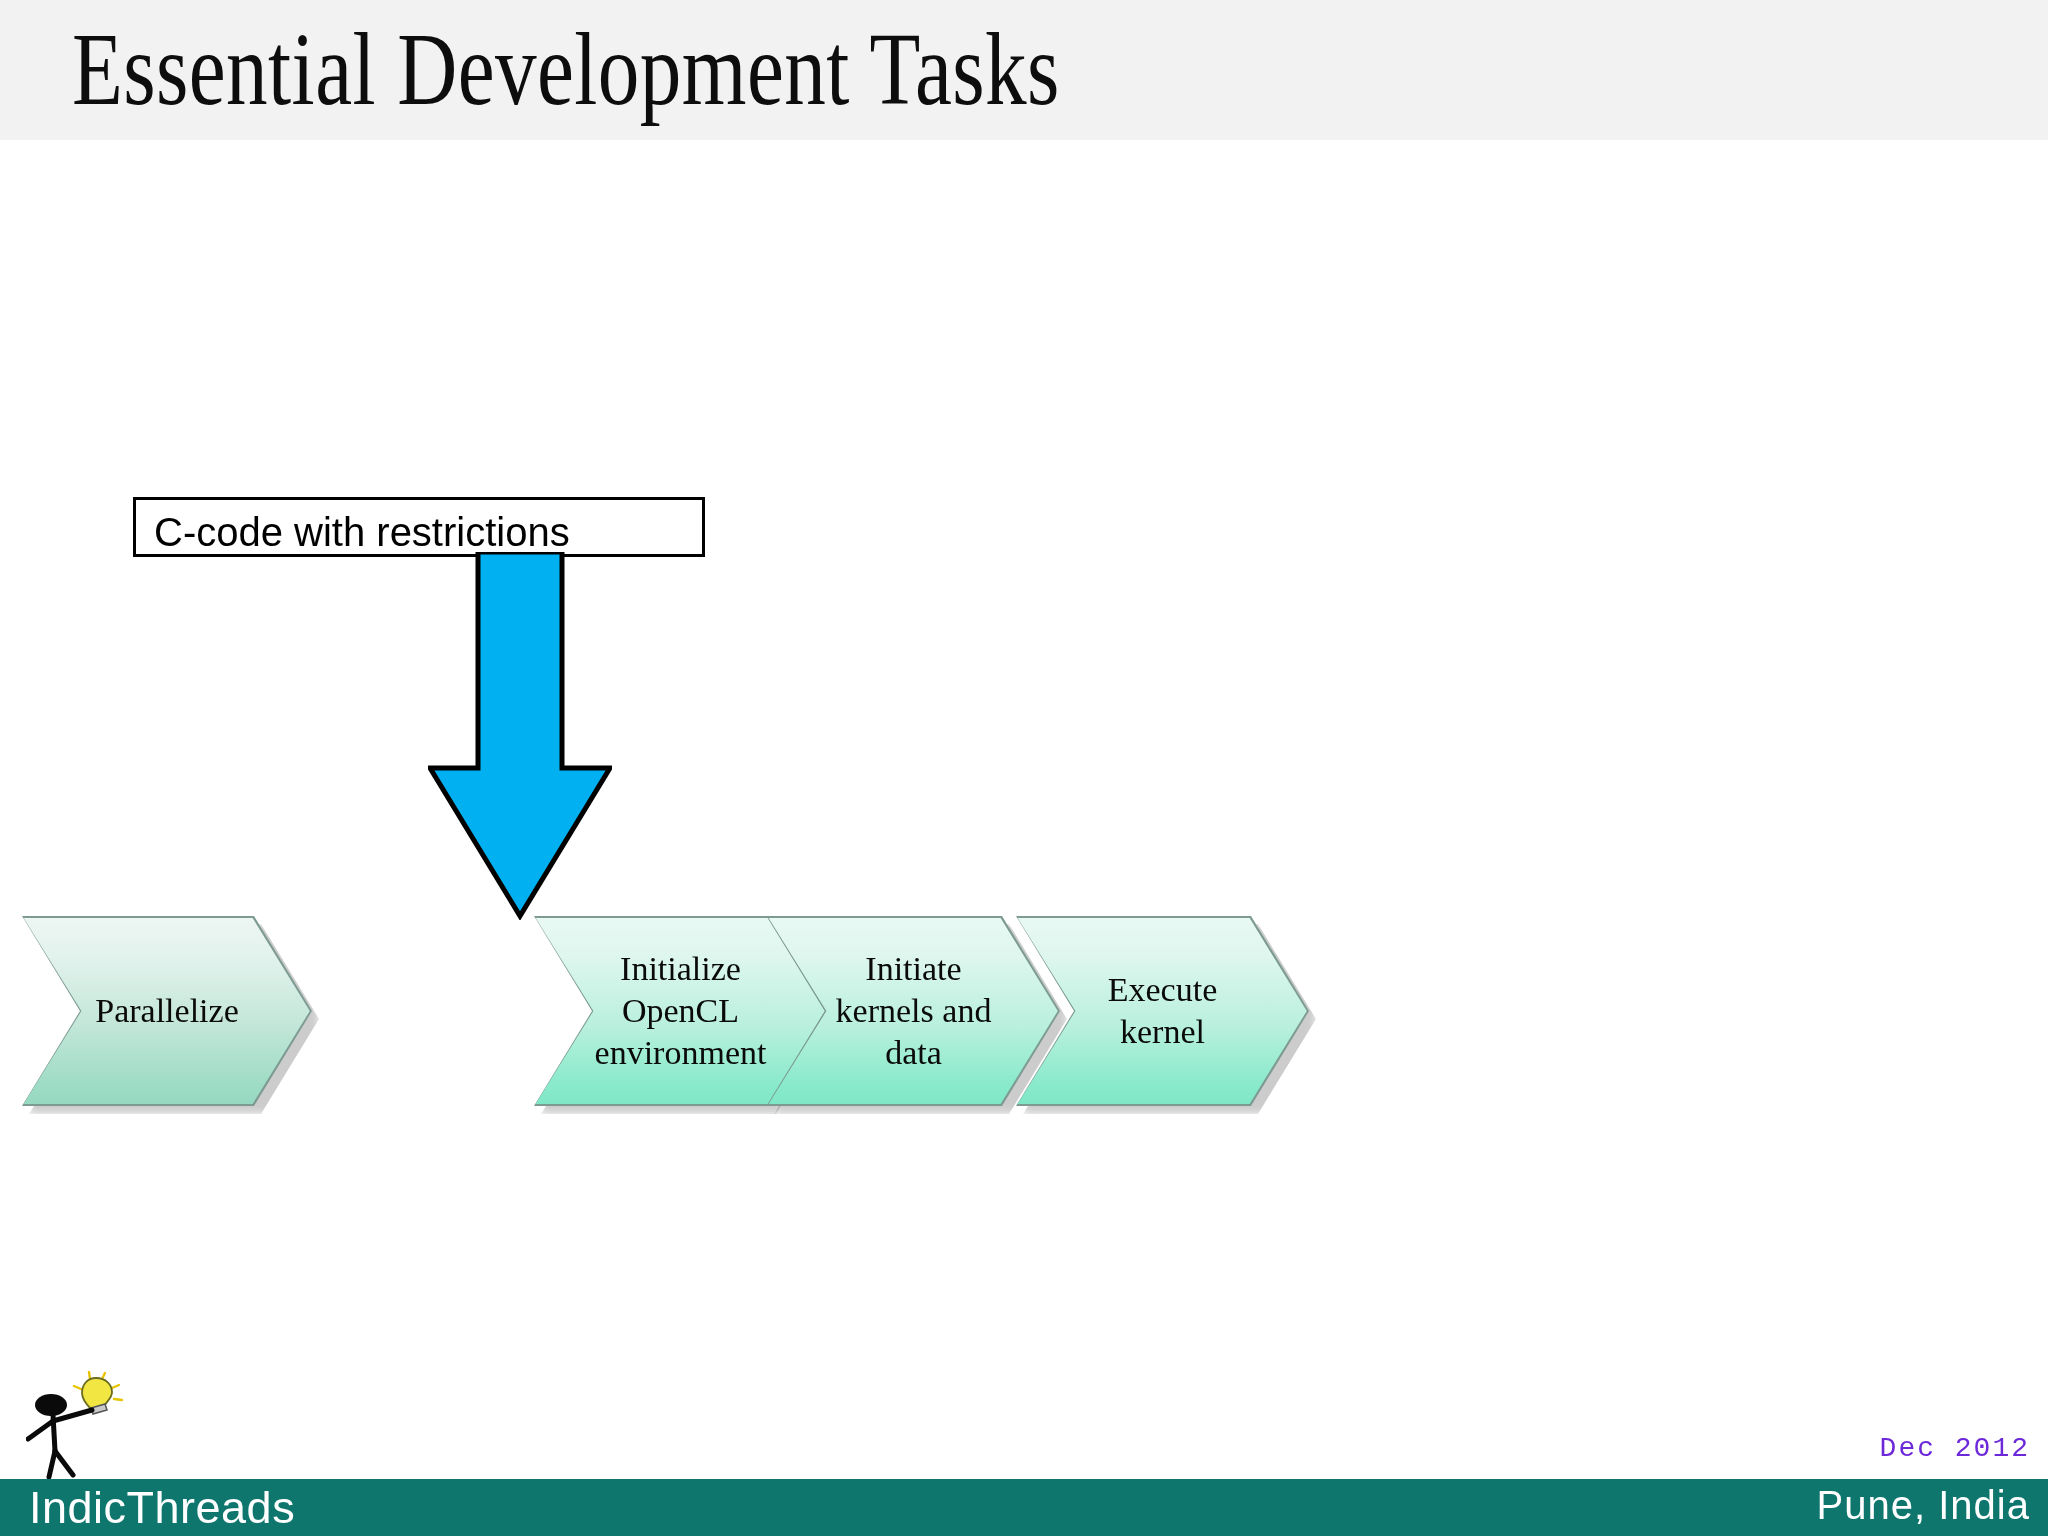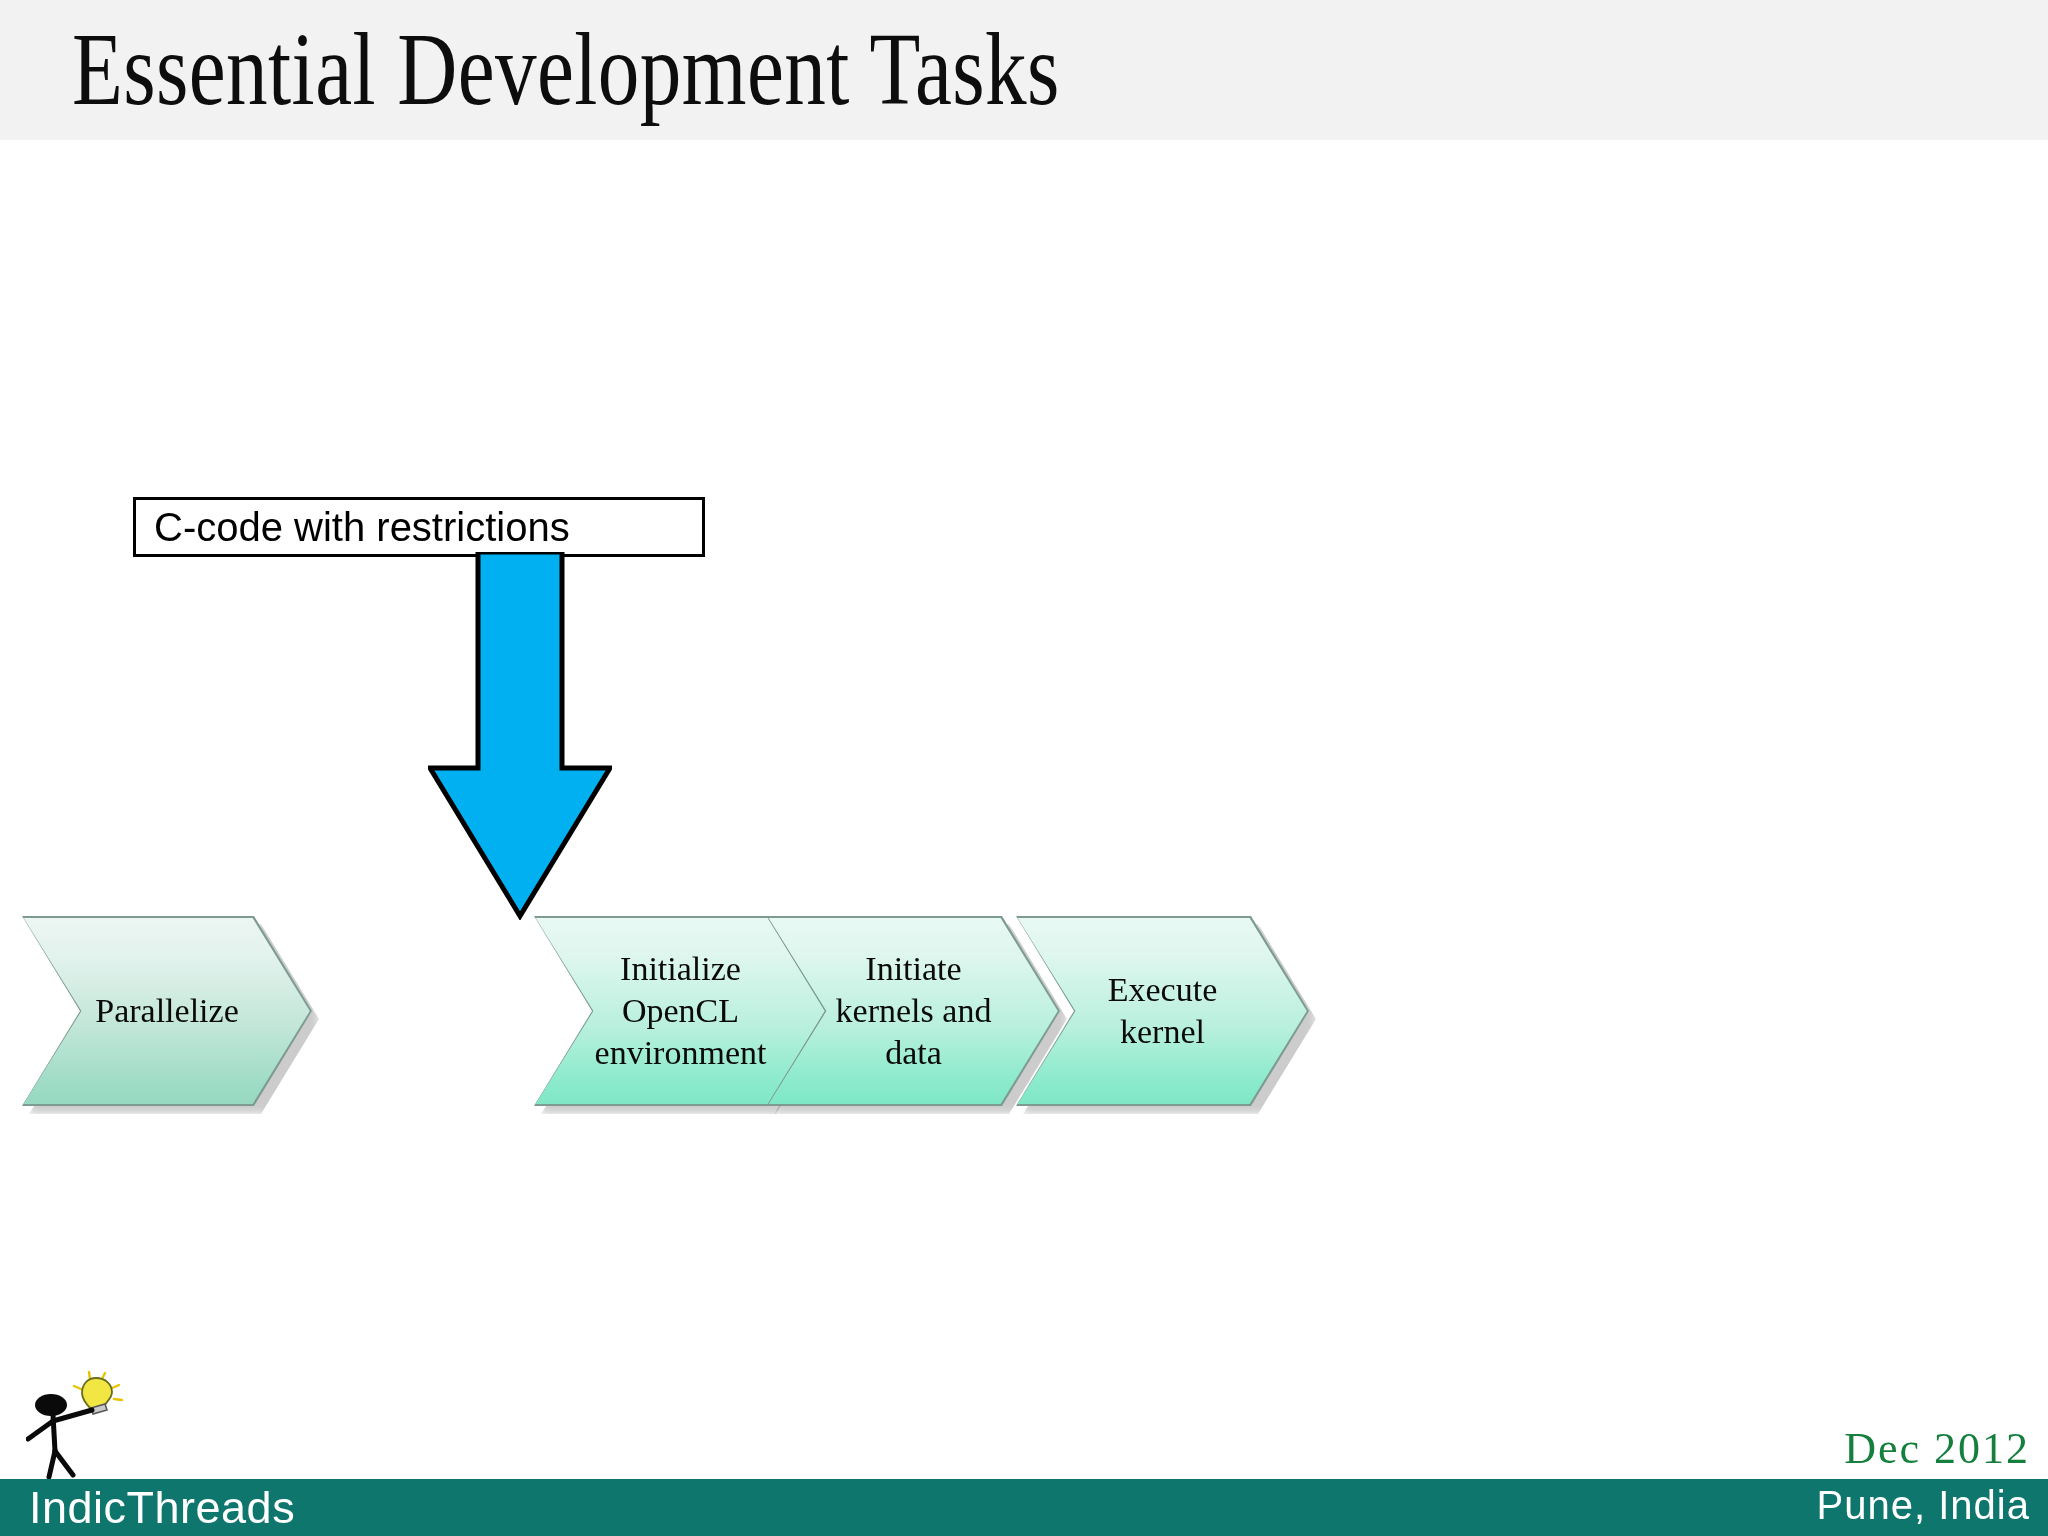--- a/index.html
+++ b/index.html
@@ -45,21 +45,21 @@
   #callout-box {
     position: absolute;
     left: 133px;
     top: 497px;
     width: 572px;
     height: 60px;
     box-sizing: border-box;
     border: 3px solid #000000;
     background: #ffffff;
     display: flex;
-    align-items: center;
+    align-items: flex-end;
     justify-content: flex-start;
   }
 
   #callout-label {
     font-family: "Liberation Sans", sans-serif;
     font-size: 40px;
     line-height: 44px;
     color: #000000;
     padding-left: 18px;
     white-space: nowrap;
@@ -177,24 +177,24 @@
     line-height: 52px;
     color: #ffffff;
     letter-spacing: 1px;
     white-space: nowrap;
   }
 
   #date-label {
     position: absolute;
     right: 18px;
     bottom: 62px;
-    font-family: Liberation Serif, serif;
-    font-size: 44px;
+    font-family: Liberation Mono, monospace;
+    font-size: 28px;
     line-height: 50px;
-    color: #15803d;
+    color: #6d28d9;
     letter-spacing: 2px;
     white-space: nowrap;
   }
 
   #mascot {
     position: absolute;
     left: 26px;
     bottom: 57px;
     width: 110px;
     height: 108px;

